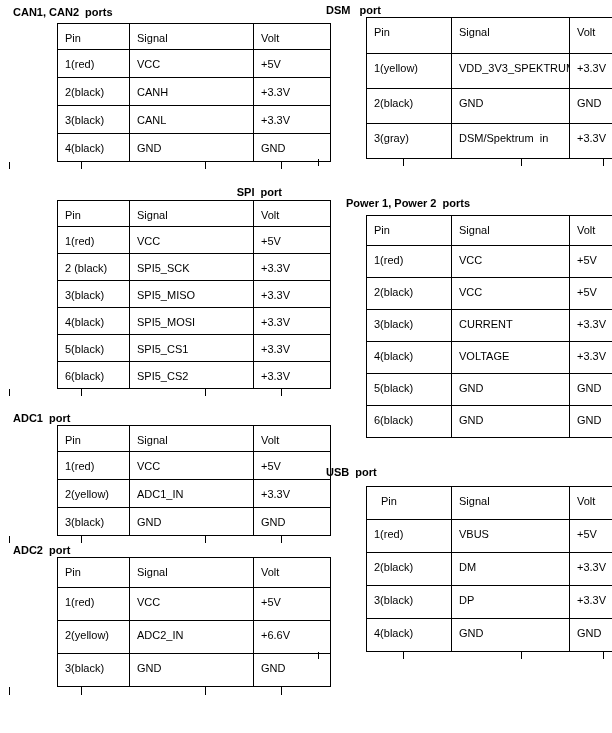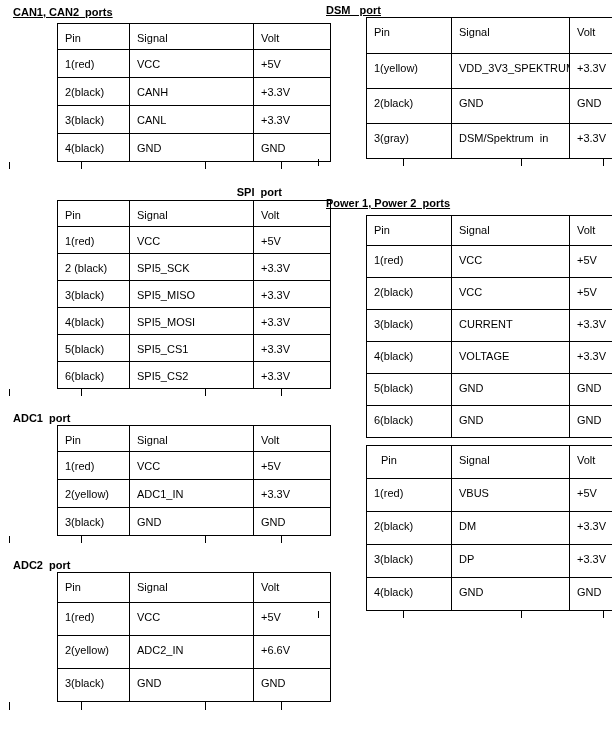--- a/index.html
+++ b/index.html
@@ -6,21 +6,21 @@
   body{
     width:612px;height:733px;overflow:hidden;position:relative;
     background:#ffffff;color:#000000;
     font-family:"Liberation Sans",sans-serif;font-size:11px;line-height:12px;
   }
   .col{position:absolute;top:0;display:flow-root;}
   .col-left{left:9px;width:273px;}
   .col-right{left:318px;width:286px;}
 
   .tbl-title{font-weight:bold;white-space:pre;line-height:14px;padding-left:4px;font-size:11px;}
-  .col-right .tbl-title{padding-left:8px;text-decoration:underline;}
+  .col-right .tbl-title{padding-left:8px;}
 
   table{border-collapse:collapse;table-layout:fixed;width:100%;margin-left:48px;}
   td,th{
     box-sizing:border-box;border:1px solid #000;
     text-align:left;vertical-align:top;
     padding:8px 2px 0 7px;font-weight:400;font-size:11px;line-height:12px;
     white-space:pre;overflow:hidden;
   }
   th.indent{padding-left:14px;}
 
@@ -40,26 +40,26 @@
   
   .stubs{position:relative;height:7px;}
   .stubs.tall{height:8px;}
   .stubs i{position:absolute;top:0;width:1px;height:100%;background:#000;}
   .col-left  .stubs i:nth-child(1){left:0;}   .col-left  .stubs i:nth-child(2){left:72px;}
   .col-left  .stubs i:nth-child(3){left:196px;}.col-left  .stubs i:nth-child(4){left:272px;}
   .col-right .stubs i:nth-child(1){left:0;}   .col-right .stubs i:nth-child(2){left:85px;}
   .col-right .stubs i:nth-child(3){left:203px;}.col-right .stubs i:nth-child(4){left:285px;}
 
   
-  .title-can{margin-top:5px;text-decoration:underline;}   .t-can{margin-top:4px;}
+  .title-can{margin-top:5px;}   .t-can{margin-top:4px;}
   .title-spi{margin-top:16px;text-align:right;}  .t-spi{margin-top:1px;}
   .title-adc1{margin-top:15px;} .t-adc1{margin-top:0;}
-  .title-adc2{margin-top:15px;} .t-adc2{margin-top:0;}
+  .title-adc2{} .t-adc2{margin-top:0;}
   .title-dsm{margin-top:4px;line-height:13px;} .t-dsm{margin-top:0;}
-  .title-power{margin-top:30px;} .t-power{margin-top:5px;}
+  .title-power{margin-top:30px;margin-left:20px;} .t-power{margin-top:5px;}
   .title-usb{margin-top:27px;}  .t-usb{margin-top:7px;}
 </style>
 </head>
 <body>
 
 <div class="col col-left">
 
   <div class="tbl-title title-can">CAN1, CAN2  ports</div>
   <table class="t-can">
     <colgroup>
@@ -308,20 +308,21 @@
       <td>GND</td>
     </tr>
     <tr>
       <td>6(black)</td>
       <td>GND</td>
       <td>GND</td>
     </tr>
   </tbody>
     </table>
 
+  <div class="tbl-title title-usb">USB  port</div>
   <table class="t-usb">
     <colgroup>
         <col class="c1">
         <col class="c2">
         <col class="c3">
       </colgroup>
     <tbody>
         <tr>
       <th class="indent">Pin</th>
       <th>Signal</th>

